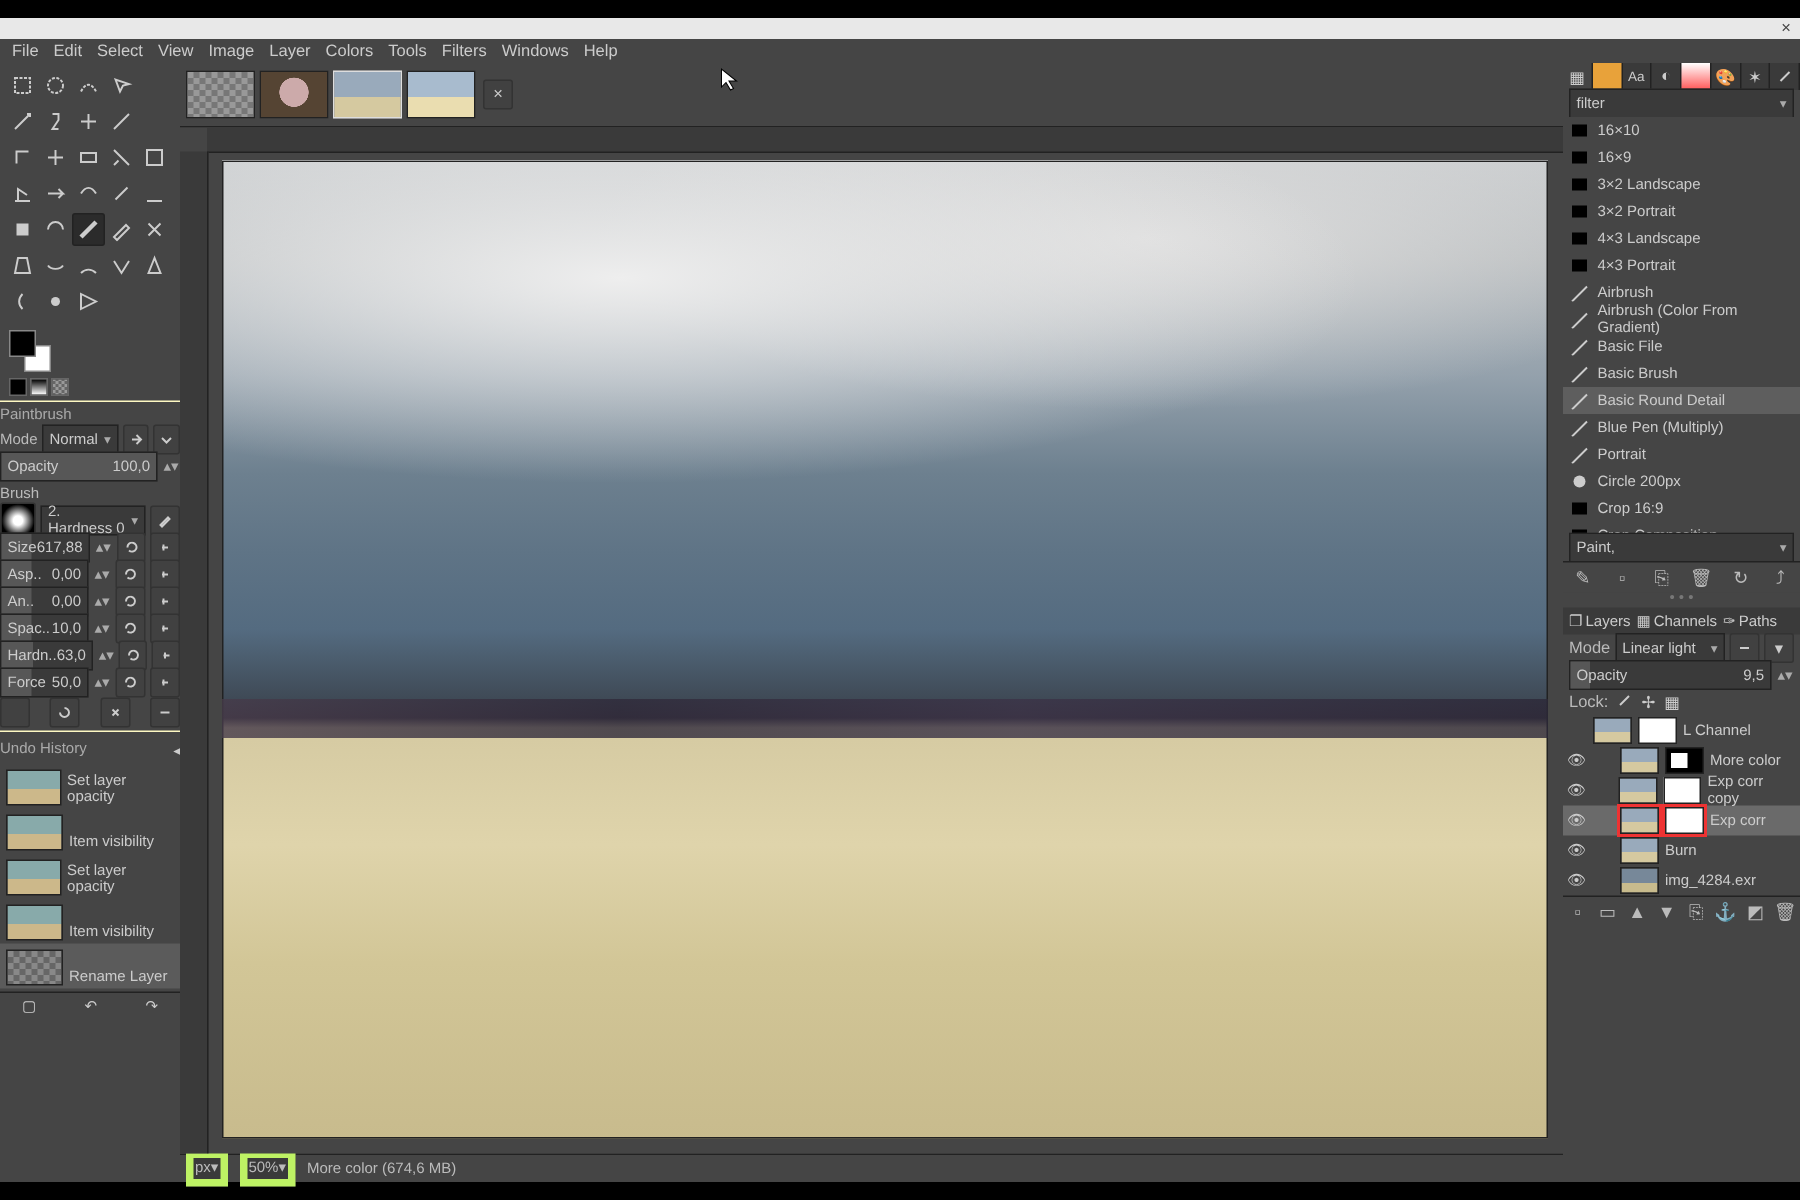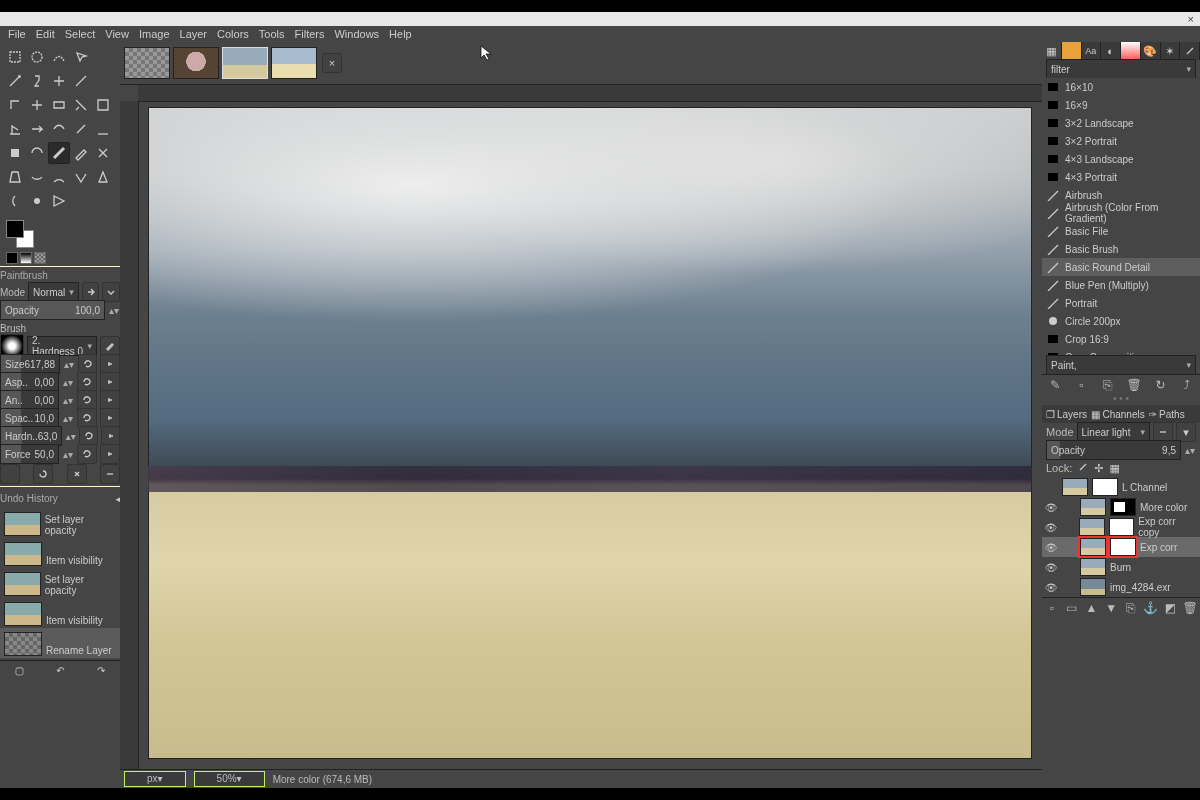--- a/index.html
+++ b/index.html
@@ -56,21 +56,21 @@
 .img{position:absolute;inset:0;background:
  radial-gradient(ellipse 80% 30% at 30% 12%,#eee,transparent 70%),
  radial-gradient(ellipse 60% 25% at 70% 8%,#ddd,transparent 70%),
  linear-gradient(to bottom,
   #c9ccce 0%, #b8bcbe 10%, #94a1ac 22%, #6d808f 32%, #5f7486 40%, #546b80 48%,
   #3f4a56 55%, #3b3640 57%,
   #d5caa2 58%, #dfd4ab 70%, #d2c697 82%, #c8bb8d 100%);
  box-shadow:inset 0 0 0 1px #222}
 .img::after{content:"";position:absolute;left:0;right:0;top:55%;height:4%;background:linear-gradient(to right,#463b4a,#2f2a3a 30%,#3b3347 60%,#2c2838);opacity:.8}
 .status{height:18px;background:#454545;border-top:1px solid #222;display:flex;align-items:center;font-size:10px;color:#bbb;gap:8px;padding:0 4px}
-.status .box{background:#3a3a3a;border:1px solid #bef264;height:14px;line-height:14px;padding:0 22px;display:flex;align-items:center}
+.status .box{background:#3a3a3a;border:5px solid #bef264;height:14px;line-height:14px;padding:0 1px;display:flex;align-items:center}
 
 .tabbar{height:18px;background:#3a3a3a;display:flex}
 .tabbar .tb{width:19px;height:18px;border-right:1px solid #222;display:flex;align-items:center;justify-content:center}
 .tabbar .tb.on{background:#454545}
 .listpane{flex:1;overflow:auto;background:#454545}
 .brow{height:18px;display:flex;align-items:center;gap:5px;padding:0 4px;font-size:10px}
 .brow.sel{background:#5e5e5e}
 .bicon{width:14px;height:12px;display:flex;align-items:center;justify-content:center}
 .footerbtns{height:20px;display:flex;align-items:center;justify-content:space-around;background:#454545;border-top:1px solid #222}
 .footerbtns .fb{width:16px;height:16px;color:#bbb;display:flex;align-items:center;justify-content:center;font-size:12px}

